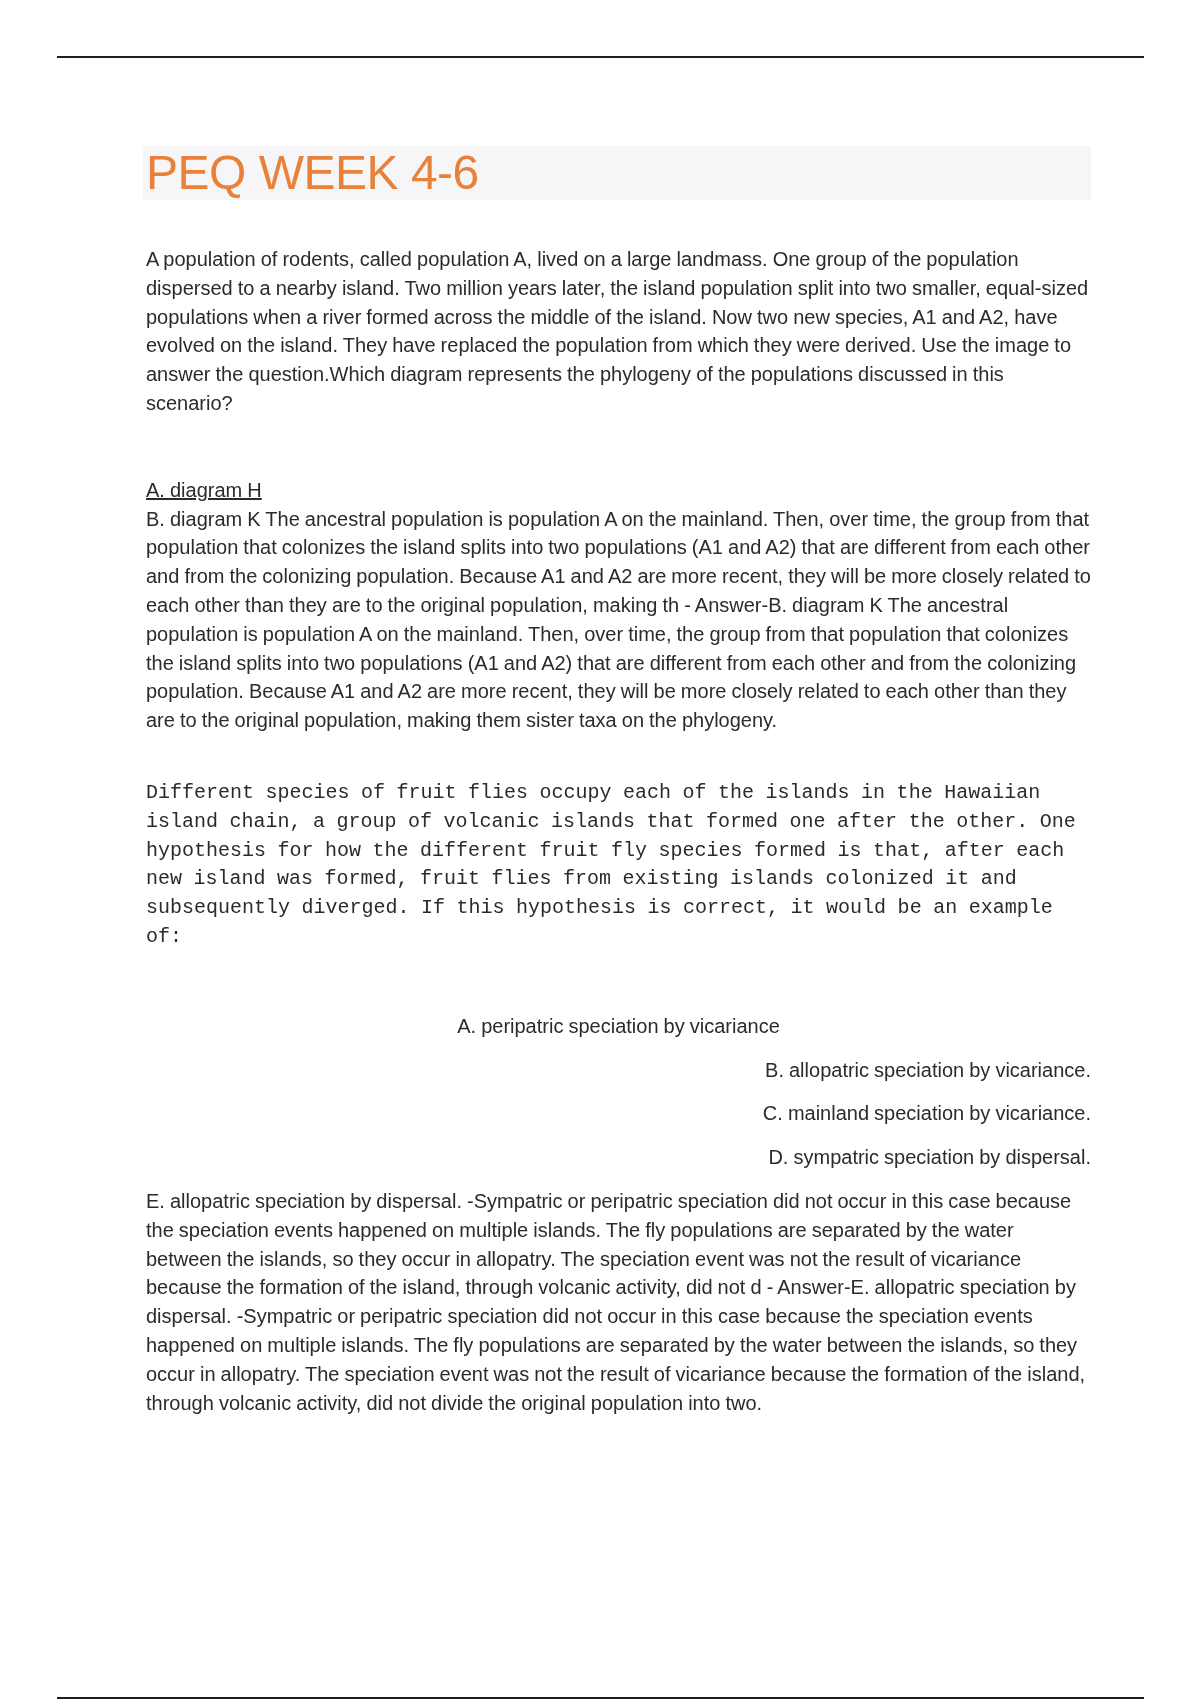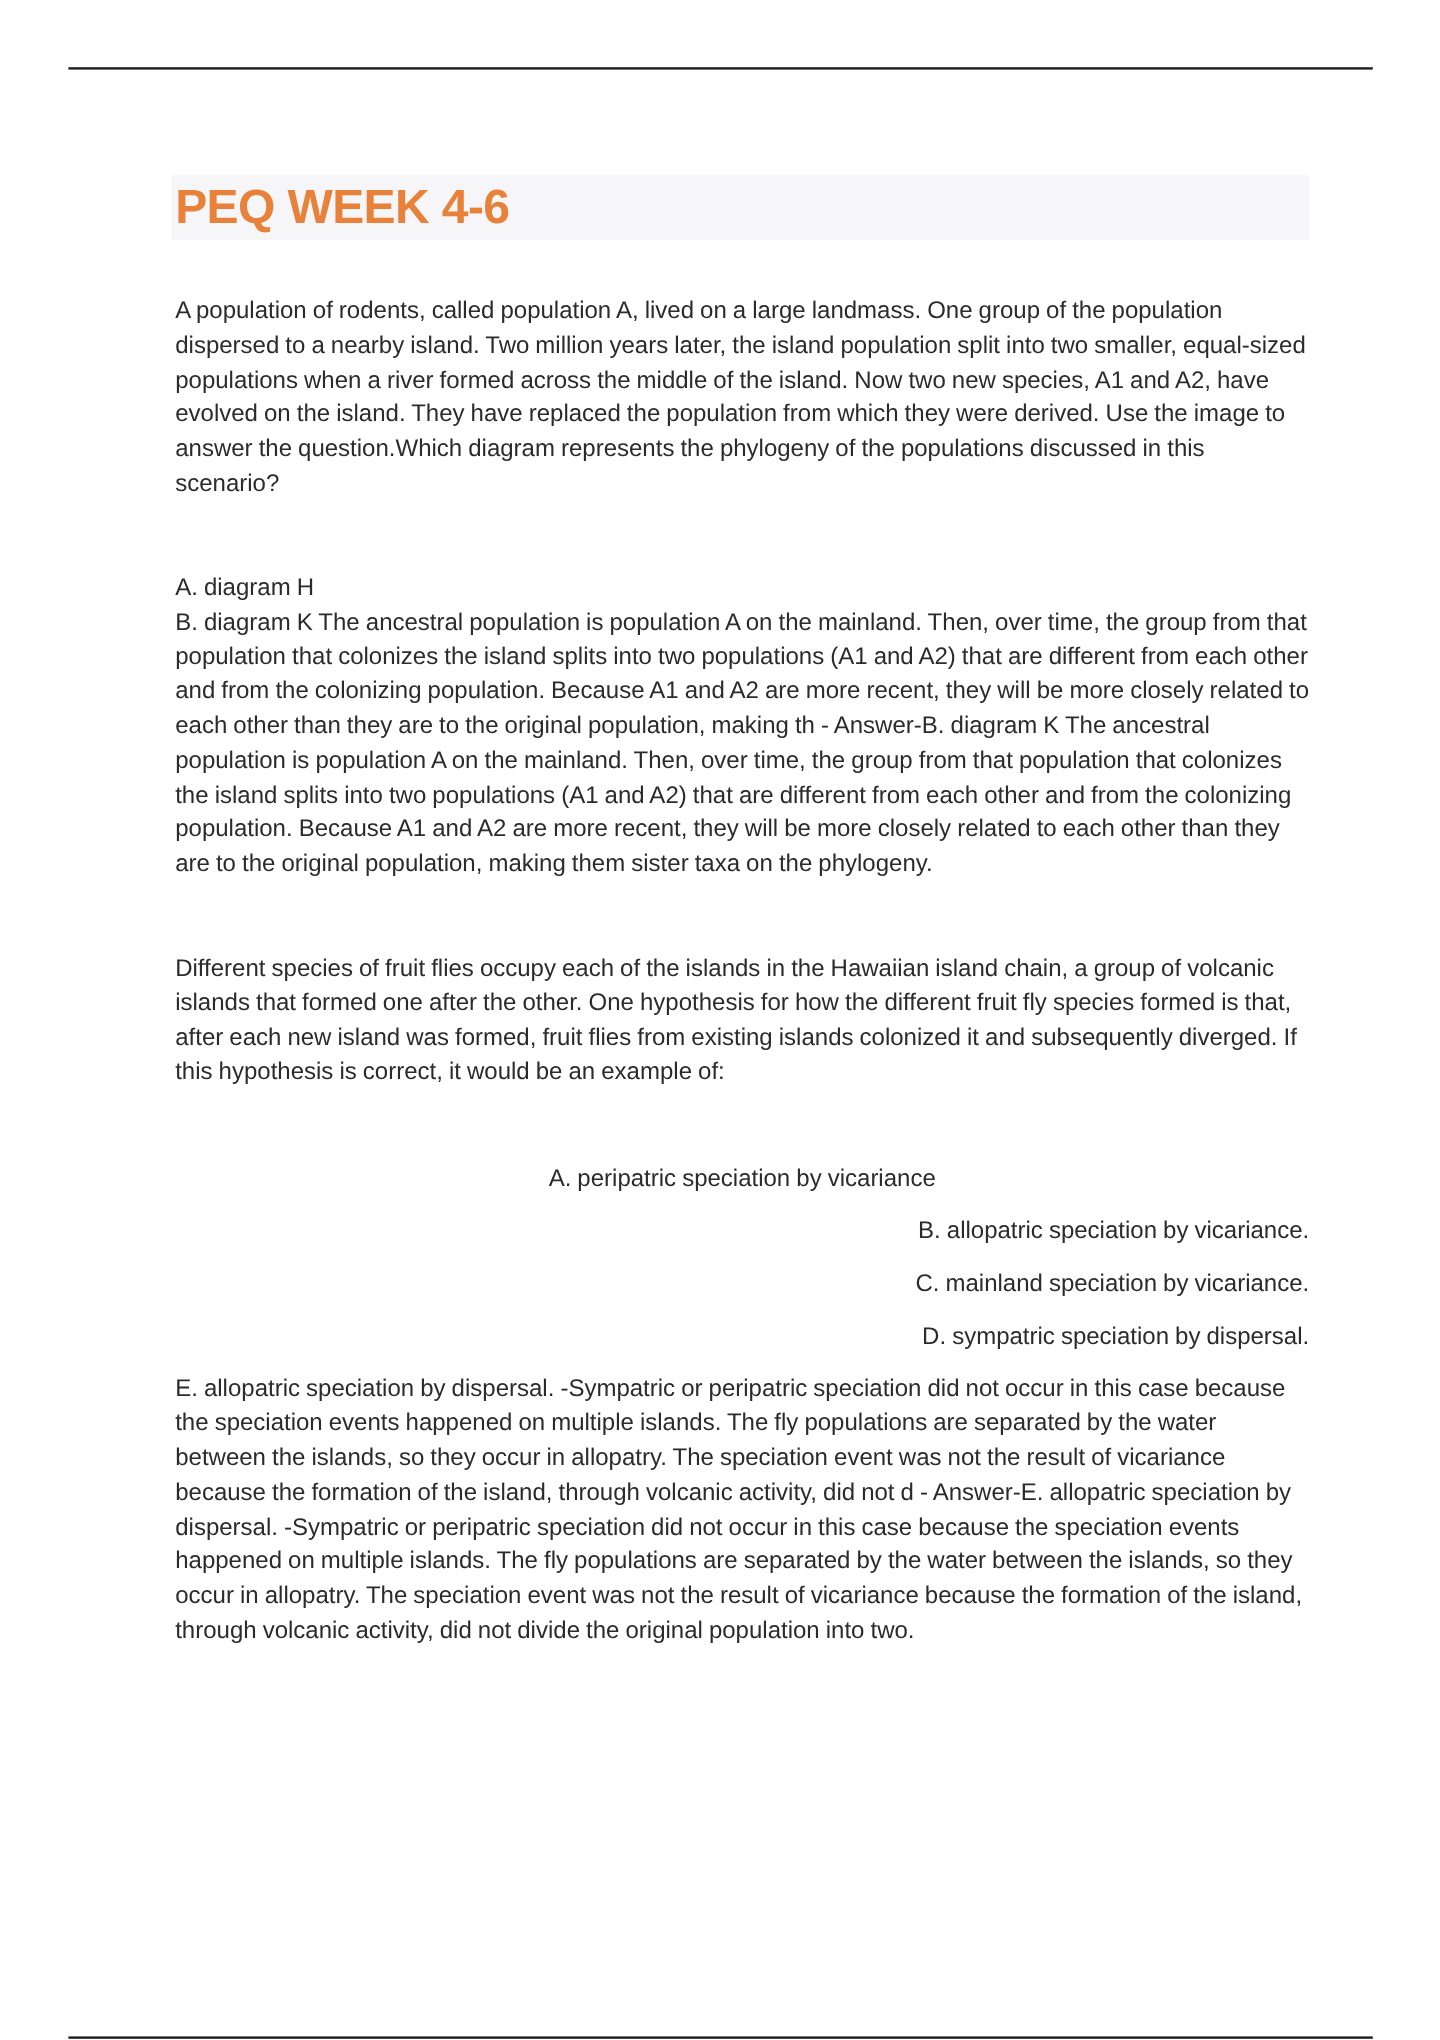--- a/index.html
+++ b/index.html
@@ -38,43 +38,43 @@
       width: 948px;
       height: 54px;
       background: #f6f6f8;
     }
     .title {
       position: absolute;
       left: 146px;
       top: 148px;
       margin: 0;
       font-family: "Liberation Sans", sans-serif;
-      font-weight: bold;
-      font-size: 40px;
+      font-weight: normal;
+      font-size: 48px;
       line-height: 50px;
       color: #e8823a;
       letter-spacing: -0.5px;
     }
     .content {
       position: absolute;
       left: 146px;
       top: 245px;
       width: 945px;
     }
     .para {
       margin: 0;
       font-size: 20px;
       line-height: 28.8px;
       color: #2b2b2b;
       word-spacing: -0.5px;
     }
     .q1-text { }
-    .q1-a { margin-top: 58px; }
+    .q1-a { margin-top: 58px; text-decoration: underline; }
     .q1-b { }
-    .q2-text { margin-top: 58px; }
+    .q2-text { margin-top: 44px; font-family: Liberation Mono, monospace; }
     .q2-a { margin-top: 60px; text-align: center; }
     .q2-b, .q2-c, .q2-d { margin-top: 15px; text-align: right; }
     .q2-e { margin-top: 15px; }
   </style>
 </head>
 <body>
 
 <div class="rule-top"></div>
 
 <div class="title-band"></div>

